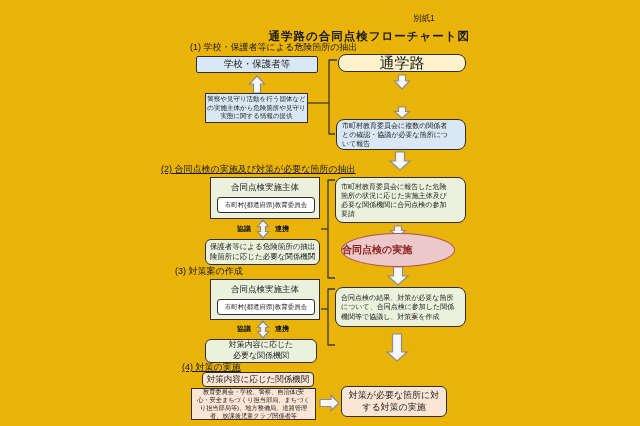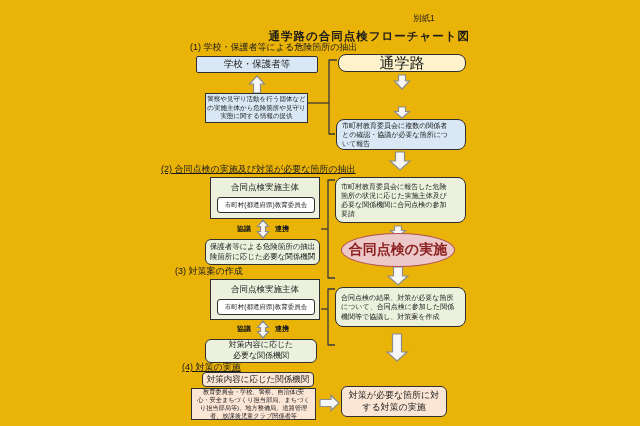--- a/index.html
+++ b/index.html
@@ -15,21 +15,21 @@
   .white{background:#ffffff;}
   .ta-l{align-items:flex-start;text-align:left;padding-left:5px;padding-right:2px;}
   .r3{border-radius:3px;} .r4{border-radius:4px;} .r6{border-radius:6px;} .r8{border-radius:8px;}
   .heading{position:absolute;font-size:9px;font-weight:normal;white-space:nowrap;}
   .title{position:absolute;left:160px;top:29px;width:310px;text-align:right;
          font-size:11.5px;font-weight:bold;letter-spacing:1px;}
   .note{position:absolute;left:413px;top:13px;font-size:8.5px;}
   .smalllabel{position:absolute;font-size:7px;font-weight:bold;width:24px;text-align:center;}
   .ellipse{position:absolute;left:341px;top:233px;width:112px;height:32px;border-radius:50%;
            background:#edc8c8;border:1.5px solid #b05252;display:flex;align-items:center;
-           justify-content:center;font-size:14px;font-weight:bold;color:#8b1f1f;}
+           font-size:10px;font-weight:bold;color:#8b1f1f;}
   svg.layer{position:absolute;left:0;top:0;pointer-events:none;}
   .blockarrow{fill:#f7f7f7;stroke:#8c8c8c;stroke-width:1.2;}
   .bracket{fill:none;stroke:#3a3a3a;stroke-width:1.3;stroke-linejoin:round;}
 </style>
 </head>
 <body>
 
 <div class="page">
 
   <svg class="layer" width="640" height="426" viewBox="0 0 640 426">

